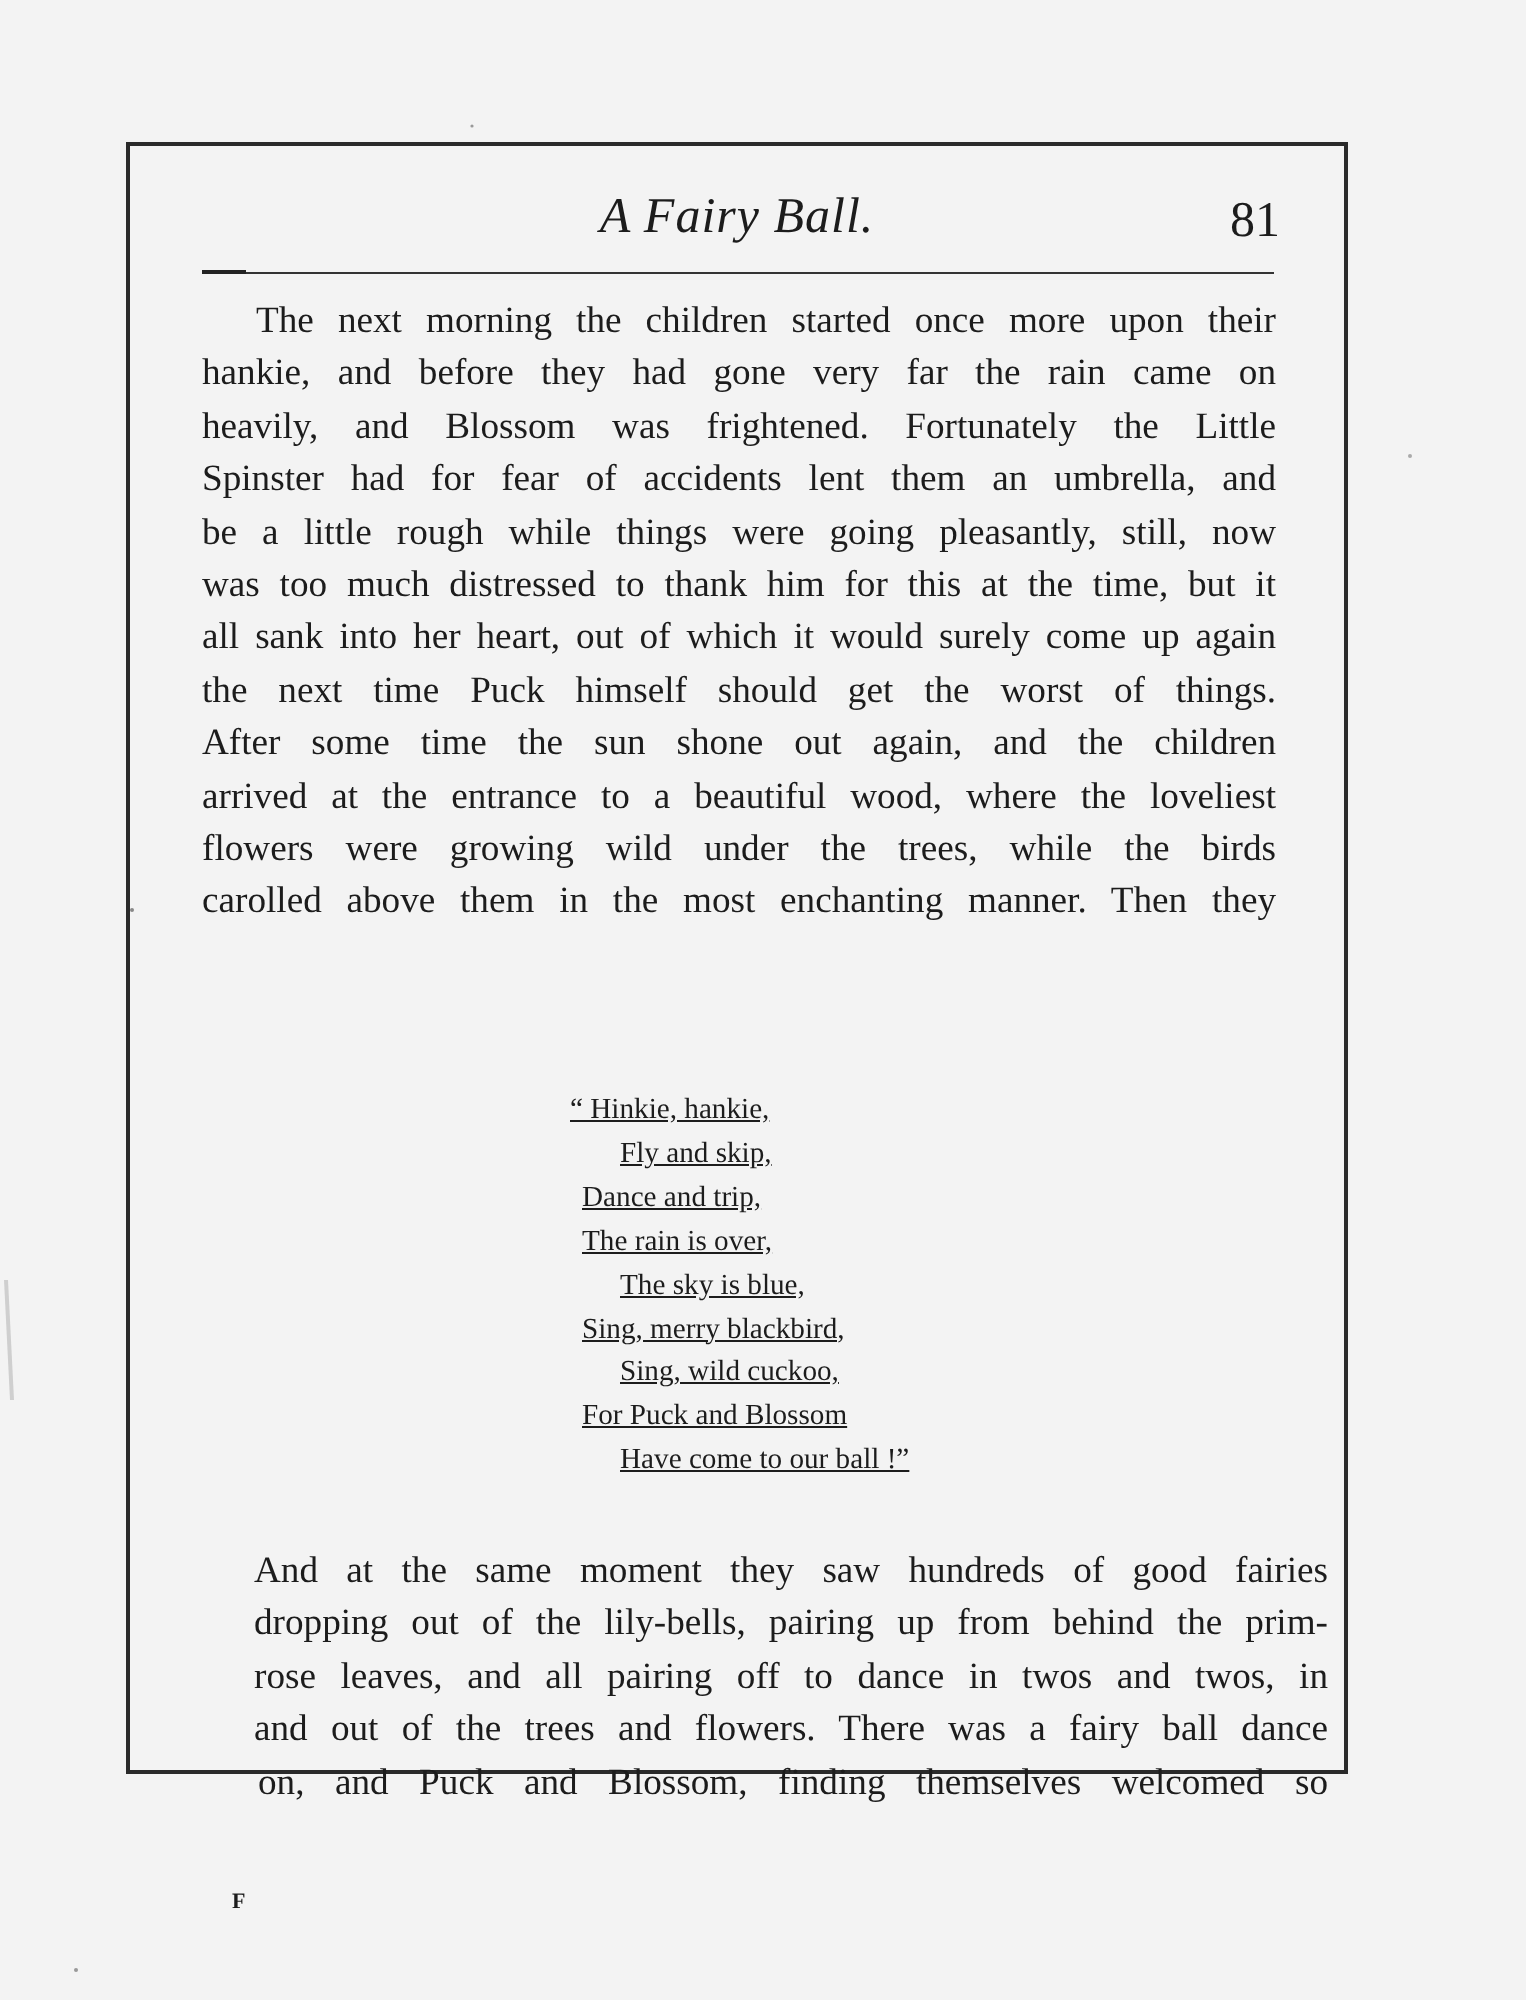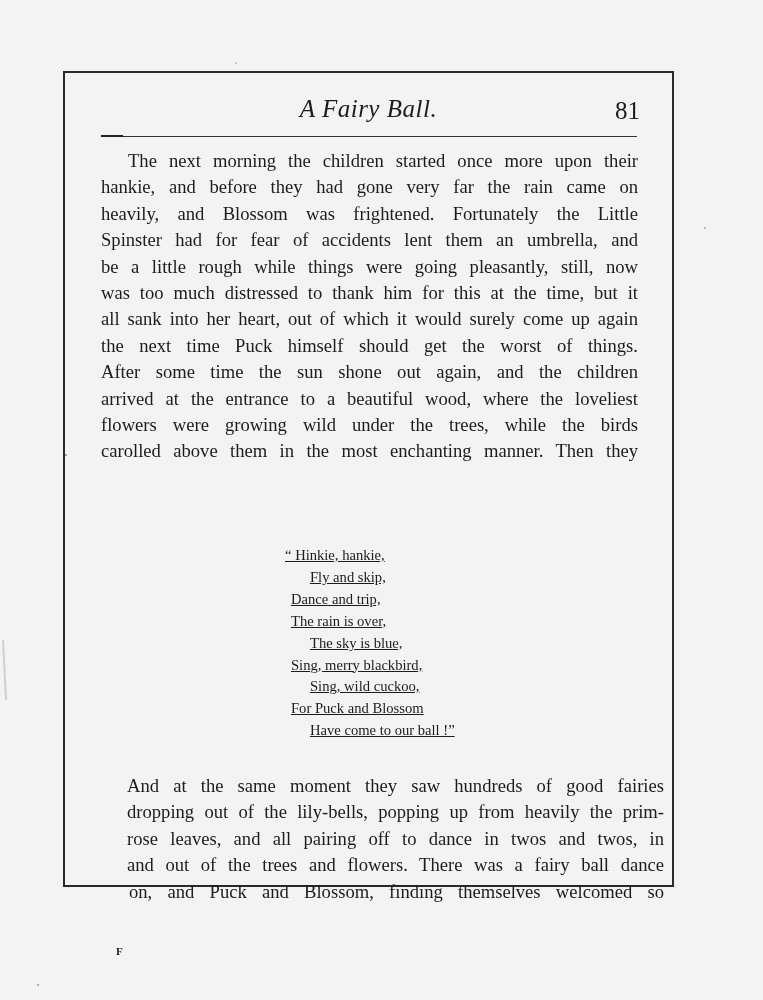--- a/index.html
+++ b/index.html
@@ -125,21 +125,21 @@
     <span class="pl">The rain is over,</span>
     <span class="pl in">The sky is blue,</span>
     <span class="pl">Sing, merry blackbird,</span>
     <span class="pl in">Sing, wild cuckoo,</span>
     <span class="pl">For Puck and Blossom</span>
     <span class="pl in">Have come to our ball !”</span>
   </div>
 
   <div class="body-text2">
     <span class="line">And at the same moment they saw hundreds of good fairies</span>
-    <span class="line">dropping out of the lily-bells, popping up from heavily the prim-</span>
+    <span class="line">dropping out of the lily-bells, pairing up from behind the prim-</span>
     <span class="line">rose leaves, and all pairing off to dance in twos and twos, in</span>
     <span class="line">and out of the trees and flowers.  There was a fairy ball dance</span>
     <span class="line" style="padding-left:2px">on, and Puck and Blossom, finding themselves welcomed so</span>
   </div>
 </div>
 
 <div class="signature">F</div>
 
 <svg class="specks" viewBox="0 0 763 1000">
   <circle cx="236" cy="63" r="0.8" fill="#999"></circle>

